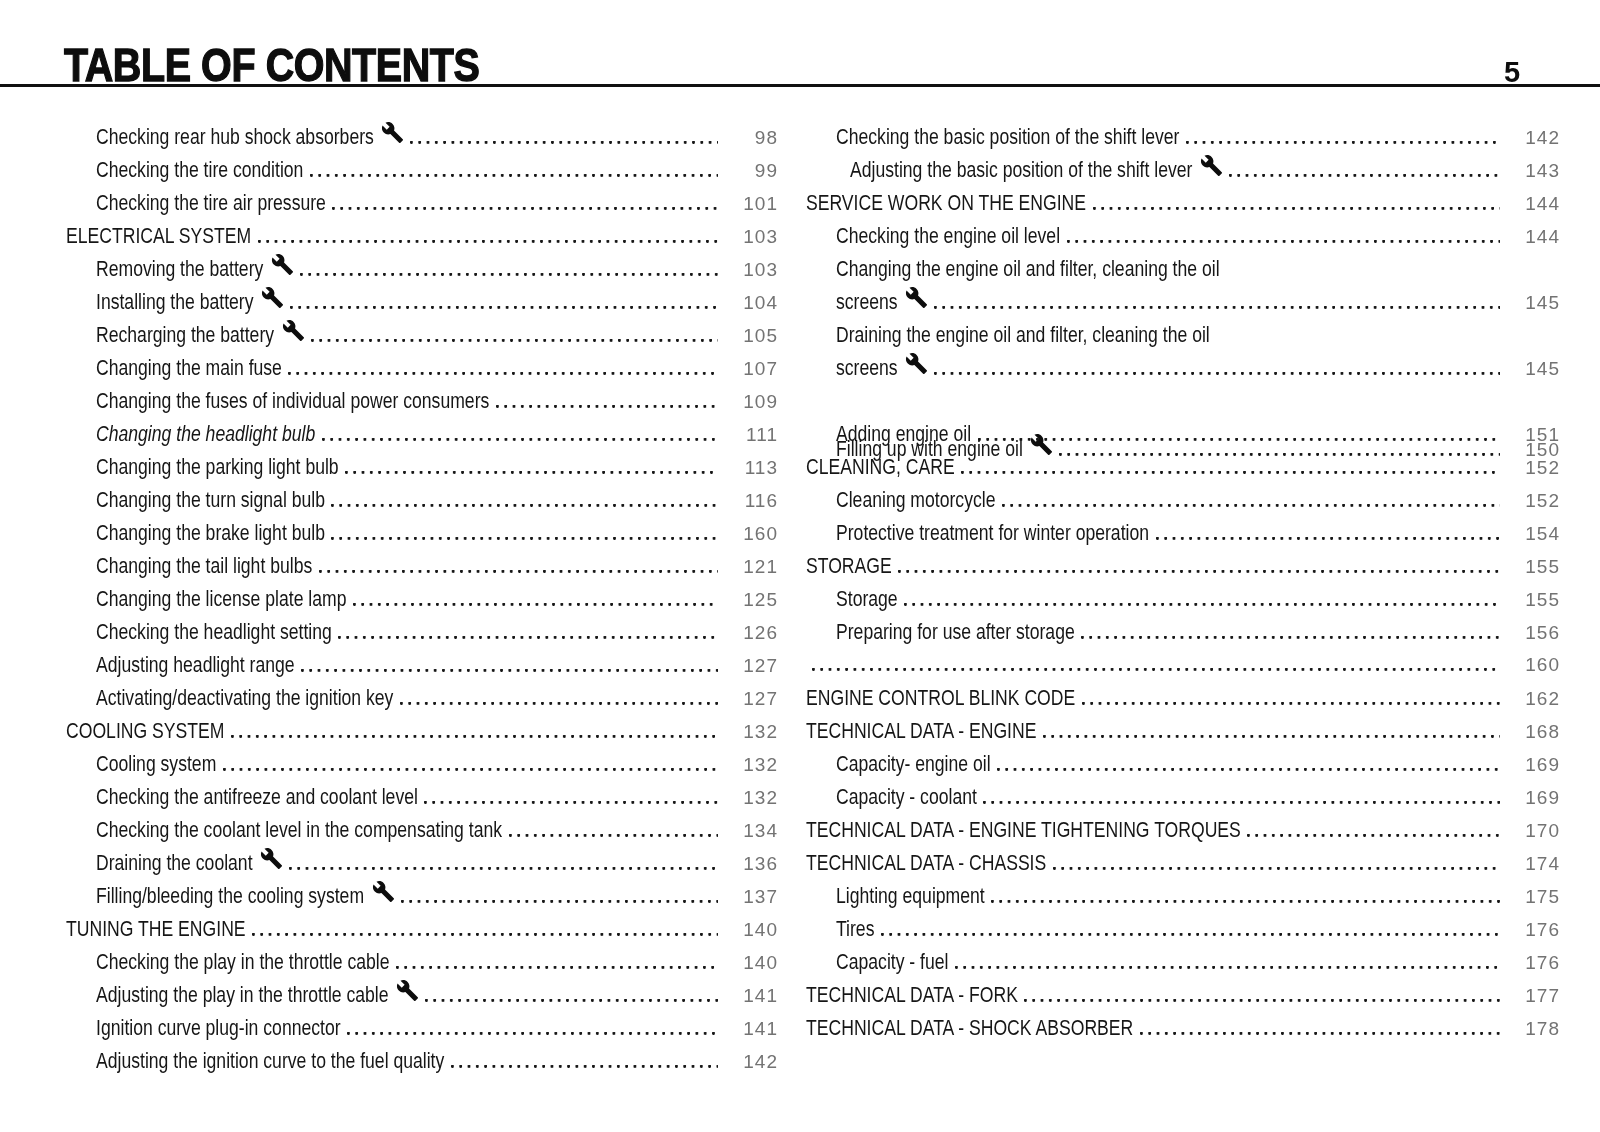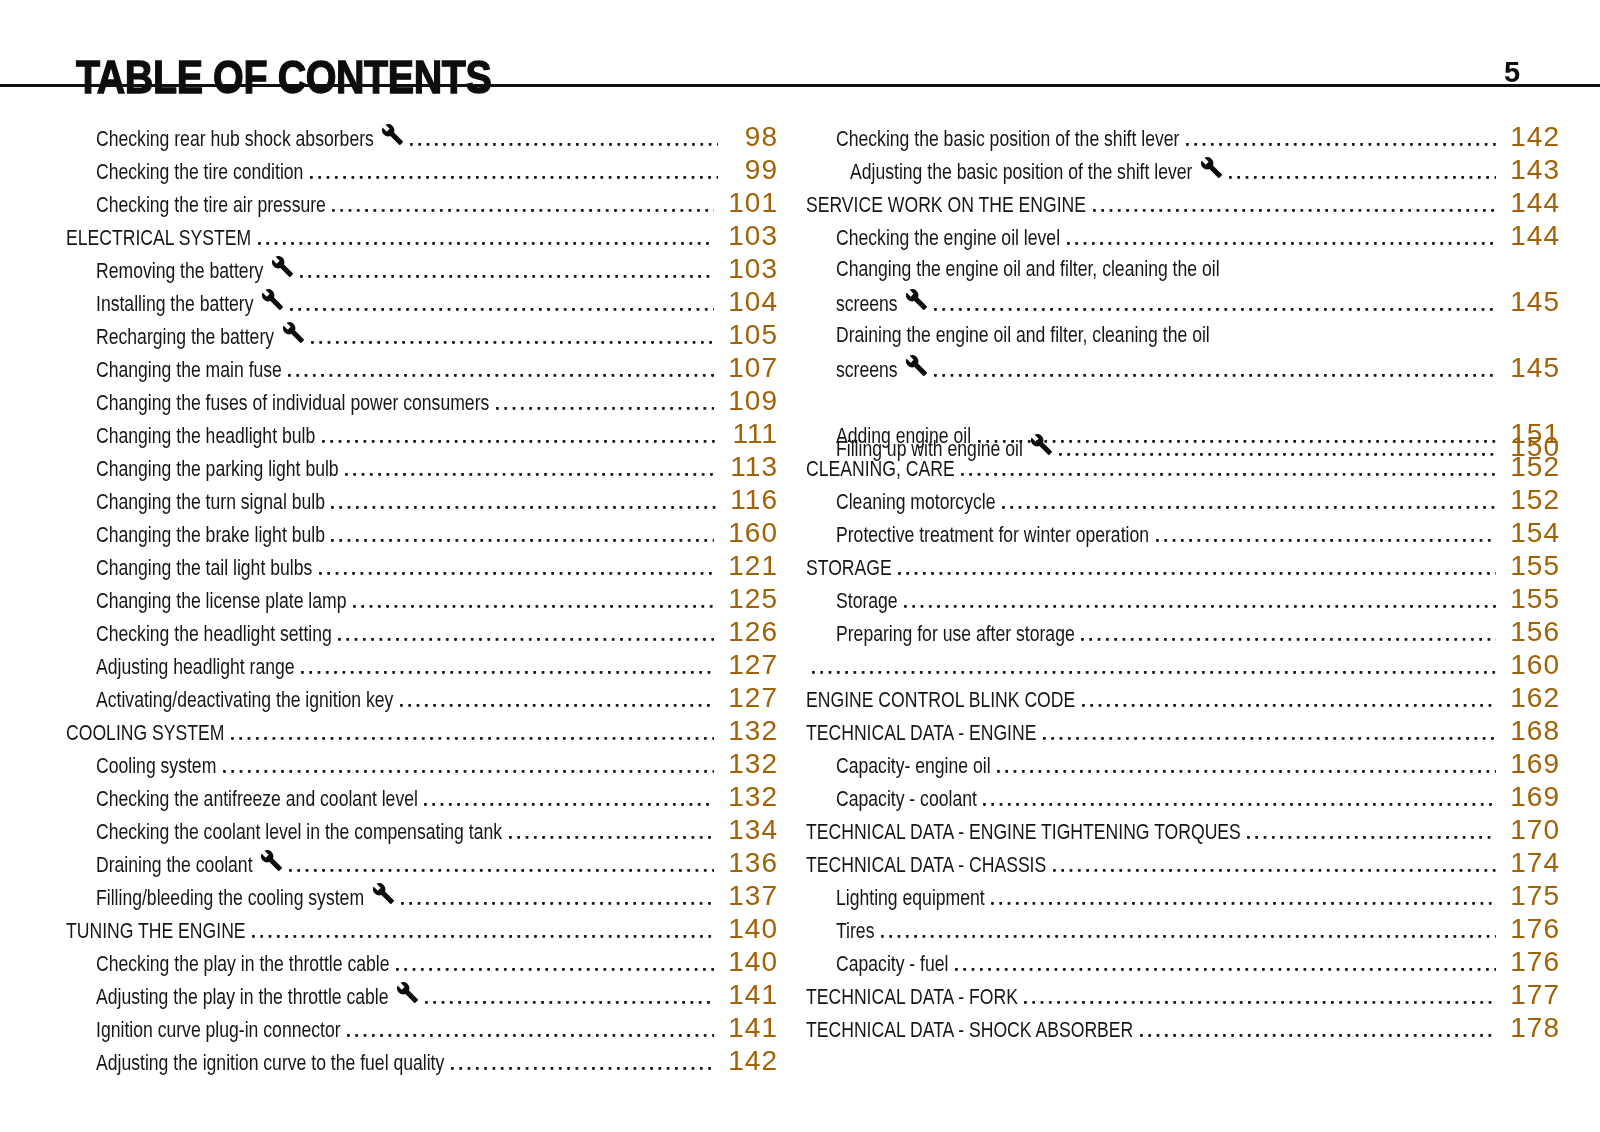--- a/index.html
+++ b/index.html
@@ -5,21 +5,21 @@
   html,body{margin:0;padding:0;background:#ffffff;}
   body{
     width:1600px;height:1132px;overflow:hidden;
     font-family:"Liberation Sans","DejaVu Sans",sans-serif;
     color:#161616;position:relative;
   }
   .page{position:absolute;inset:0;background:#fff;}
 
   
   .title{
-    position:absolute;left:64px;top:41px;margin:12px;
+    position:absolute;left:64px;top:41px;margin:0;
     font-size:47px;line-height:47px;font-weight:bold;color:#0d0d0d;
     letter-spacing:-0.5px;white-space:nowrap;
   }
   .title .squeeze{
     display:inline-block;transform:scaleX(0.84);transform-origin:0 100%;
     -webkit-text-stroke:1.3px #0d0d0d;
   }
   .folio{
     position:absolute;left:1504px;top:58px;
     font-size:29px;line-height:29px;font-weight:bold;color:#0d0d0d;
@@ -48,21 +48,21 @@
     color:#0d0d0d;
   }
   .leader{flex:1 1 auto;height:0;position:relative;min-width:14px;}
   .leader::after{
     content:"";position:absolute;left:6px;right:14px;bottom:0;height:3px;
     background-image:radial-gradient(circle at 1.4px 1.4px,#161616 1.25px,transparent 1.7px);
     background-size:8.3px 3px;background-repeat:repeat-x;
   }
   .pnum{
     flex:0 0 auto;min-width:46px;text-align:right;
-    font-size:28px;line-height:33px;letter-spacing:1px;color:#a16207;
+    font-size:19px;line-height:33px;letter-spacing:1px;color:#737373;
   }
 </style>
 </head>
 <body>
 
 <div class="page">
   <h1 class="title"><span class="squeeze">TABLE OF CONTENTS</span></h1>
   <div class="folio">5</div>
   <div class="rule"></div>
 
@@ -119,21 +119,21 @@
           <span class="lbl" style="width: 186px;"><span class="lbl-in">Changing the main fuse</span></span>
           <span class="leader"></span>
           <span class="pnum">107</span>
         </div>
         <div class="row sub">
           <span class="lbl" style="width: 394px;"><span class="lbl-in">Changing the fuses of individual power consumers</span></span>
           <span class="leader"></span>
           <span class="pnum">109</span>
         </div>
         <div class="row sub">
-          <span class="lbl" style="width: 220px;"><span class="lbl-in">Changing the headlight bulb</span></span>
+          <span class="lbl" style="width: 220px; font-style: italic;"><span class="lbl-in">Changing the headlight bulb</span></span>
           <span class="leader"></span>
           <span class="pnum">111</span>
         </div>
         <div class="row sub">
           <span class="lbl" style="width: 243px;"><span class="lbl-in">Changing the parking light bulb</span></span>
           <span class="leader"></span>
           <span class="pnum">113</span>
         </div>
         <div class="row sub">
           <span class="lbl" style="width: 229px;"><span class="lbl-in">Changing the turn signal bulb</span></span>

